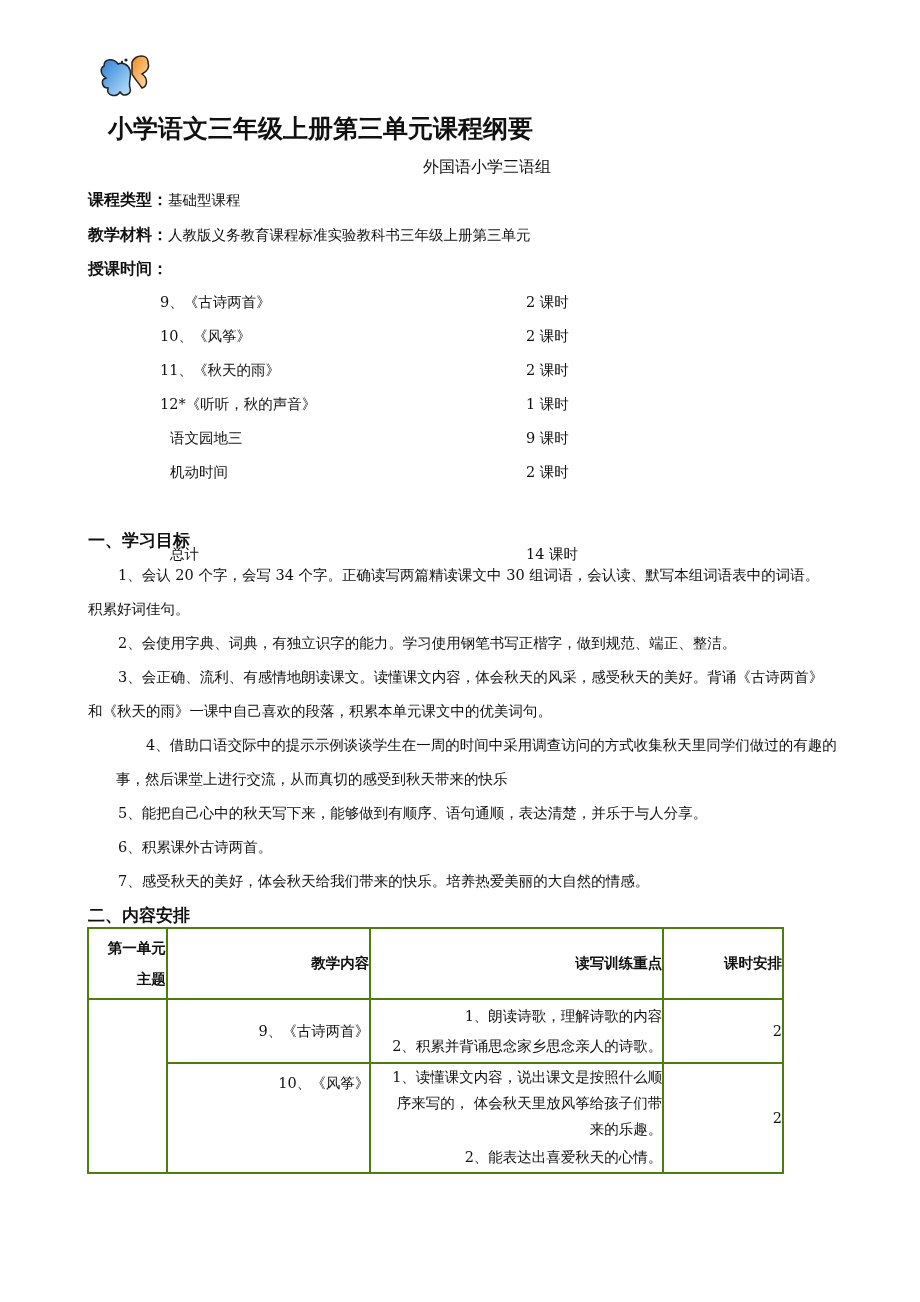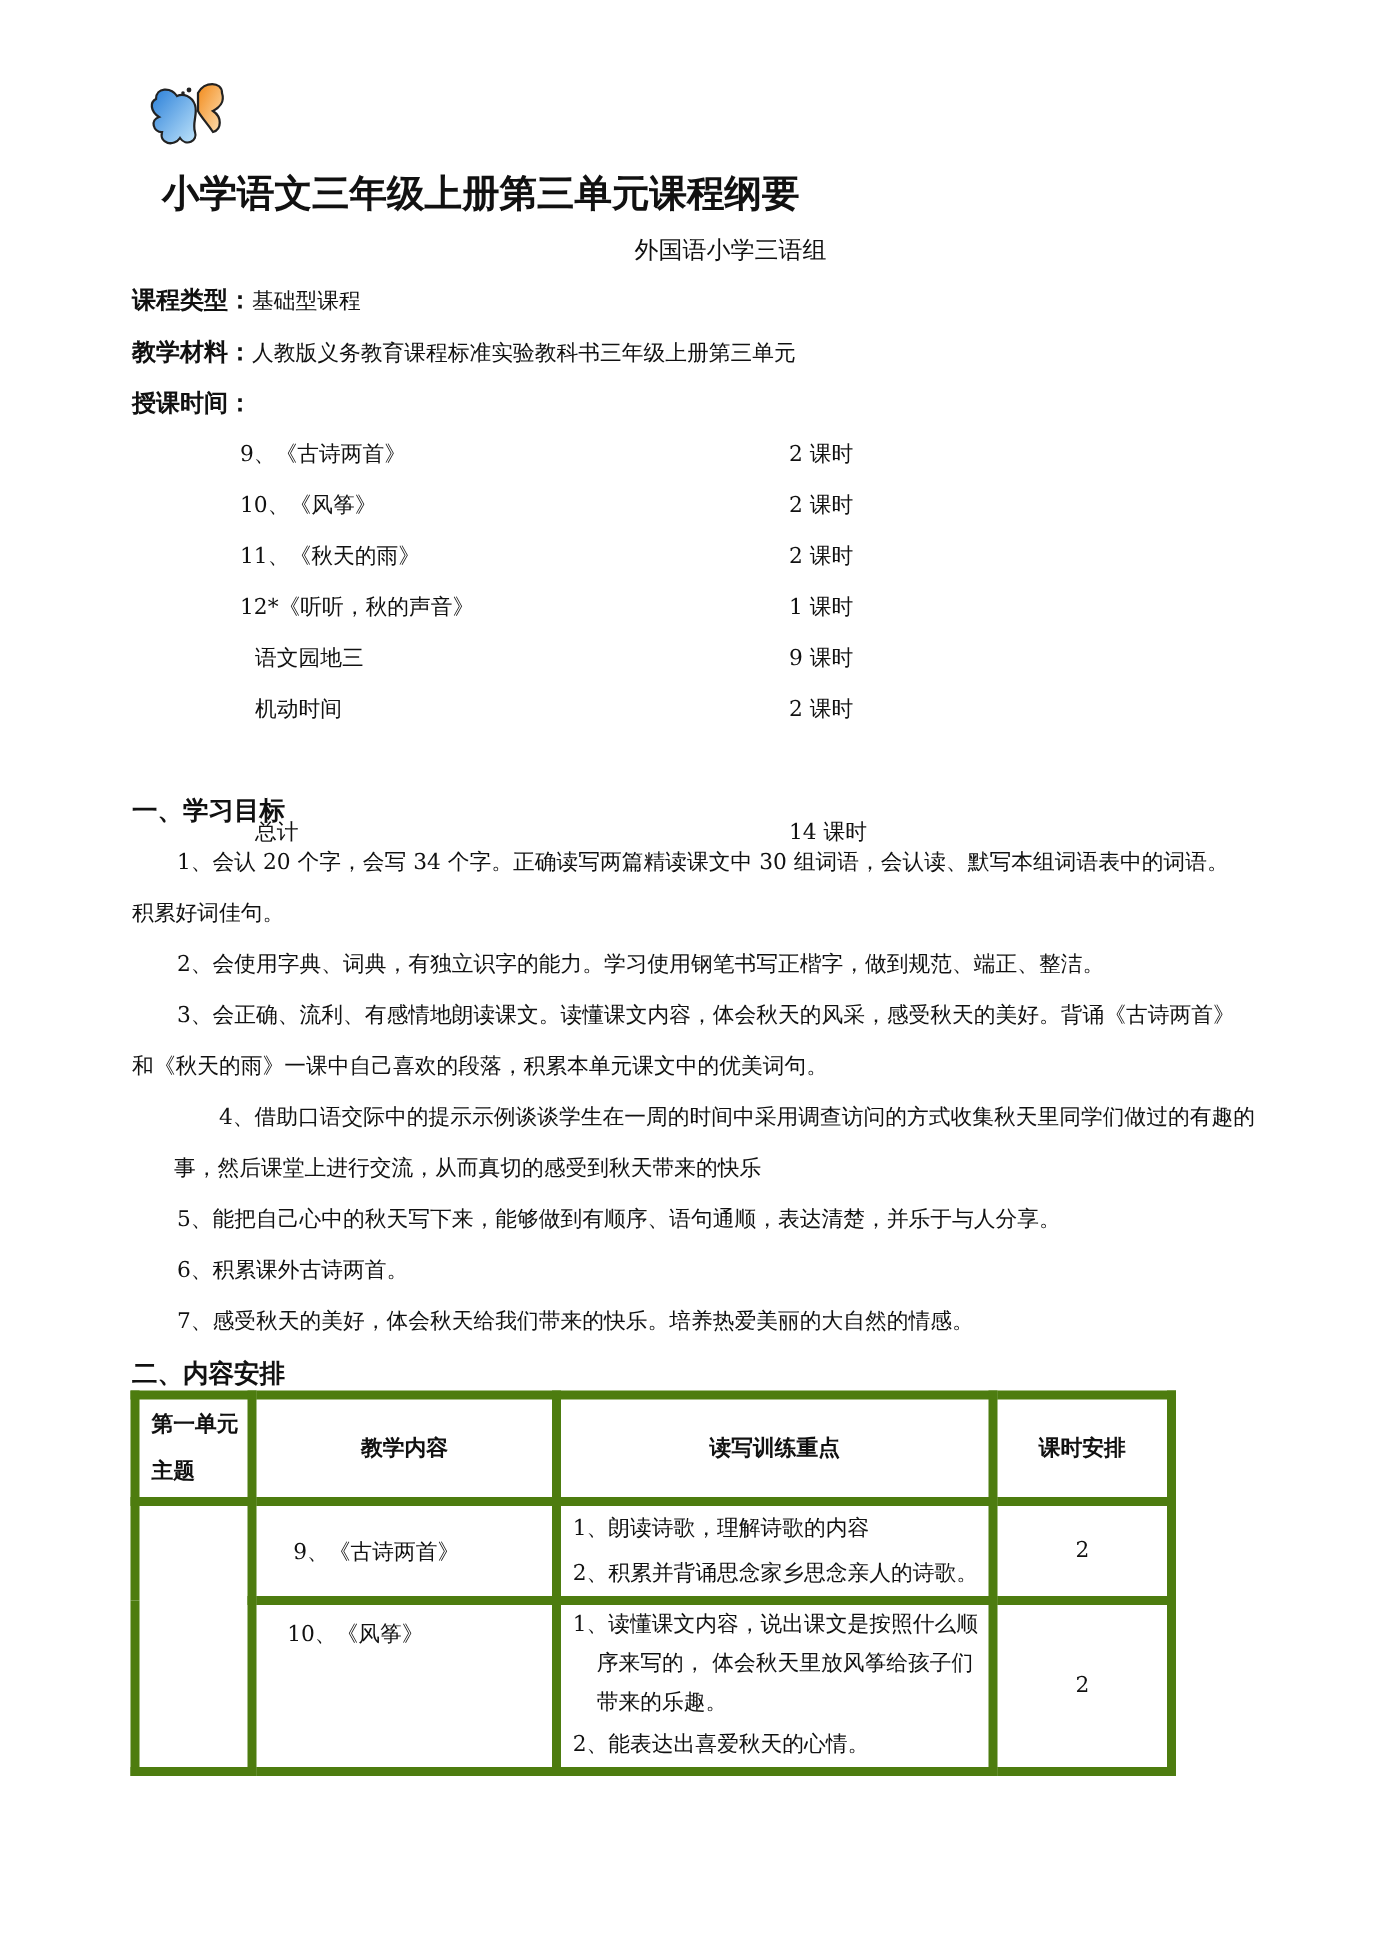--- a/index.html
+++ b/index.html
@@ -16,21 +16,21 @@
   .field { position:absolute; left:88px; font-size:14.5px; }
   .field .lbl { font-family:"DejaVu Sans","Liberation Sans",sans-serif; font-weight:bold; font-size:16px; }
   .sched { position:absolute; left:160px; width:460px; font-size:14.5px; }
   .sched-row { position:absolute; left:0; width:460px; height:20px; }
   .sched-row .name { position:absolute; left:0; }
   .sched-row .name.indent { left:10px; }
   .sched-row .hrs { position:absolute; left:366px; }
   .heading { position:absolute; left:88px; font-family:"DejaVu Sans","Liberation Sans",sans-serif; font-weight:bold; font-size:17px; }
   .para { position:absolute; left:88px; width:745px; font-size:14.5px; line-height:34px; text-indent:30px; }
   table.plan { position:absolute; left:87px; top:927px; width:697px; border-collapse:collapse; font-size:14.5px; }
-  table.plan td { border:6px solid #4d7c0f; vertical-align:middle; padding:0; }
+  table.plan td { border:2px solid #4d7c0f; vertical-align:middle; padding:0;text-align:right; }
   .th { font-family:"DejaVu Sans","Liberation Sans",sans-serif; font-weight:bold; font-size:14.5px; text-align:center; }
   .th-left { text-align:left; padding-left:8px !important; line-height:31px; }
   .cell-content { padding-left:24px !important; }
   .focus p { margin:0; line-height:30px; padding-left:8px; }
   .focus .hang { padding-left:24px; text-indent:-16px; line-height:26px; }
   .hrscell { text-align:center; }
 </style>
 </head>
 <body>
 

